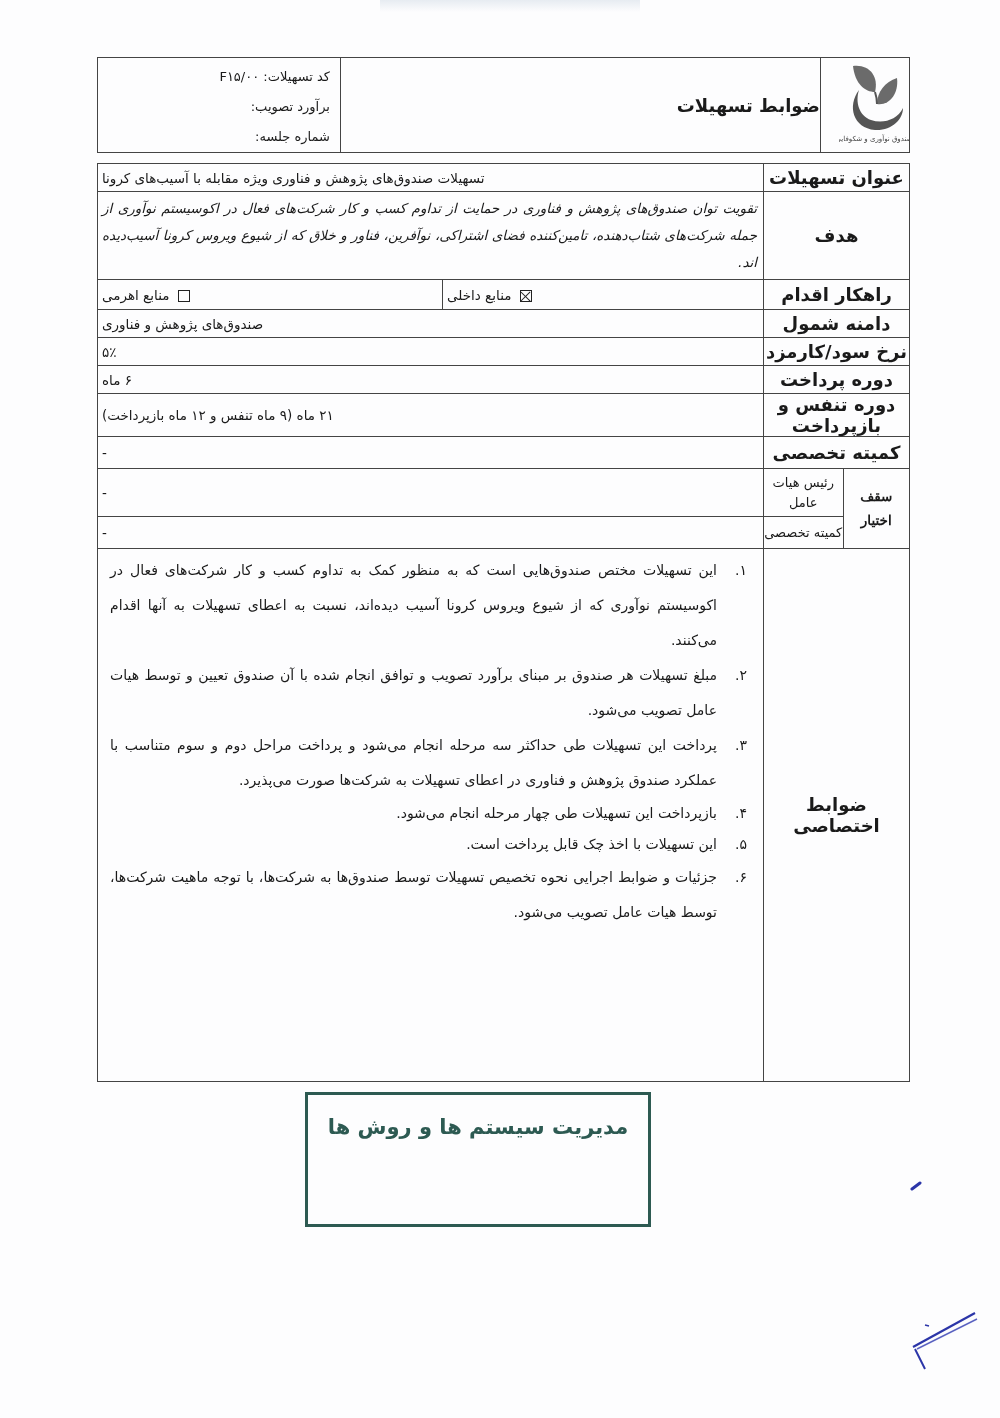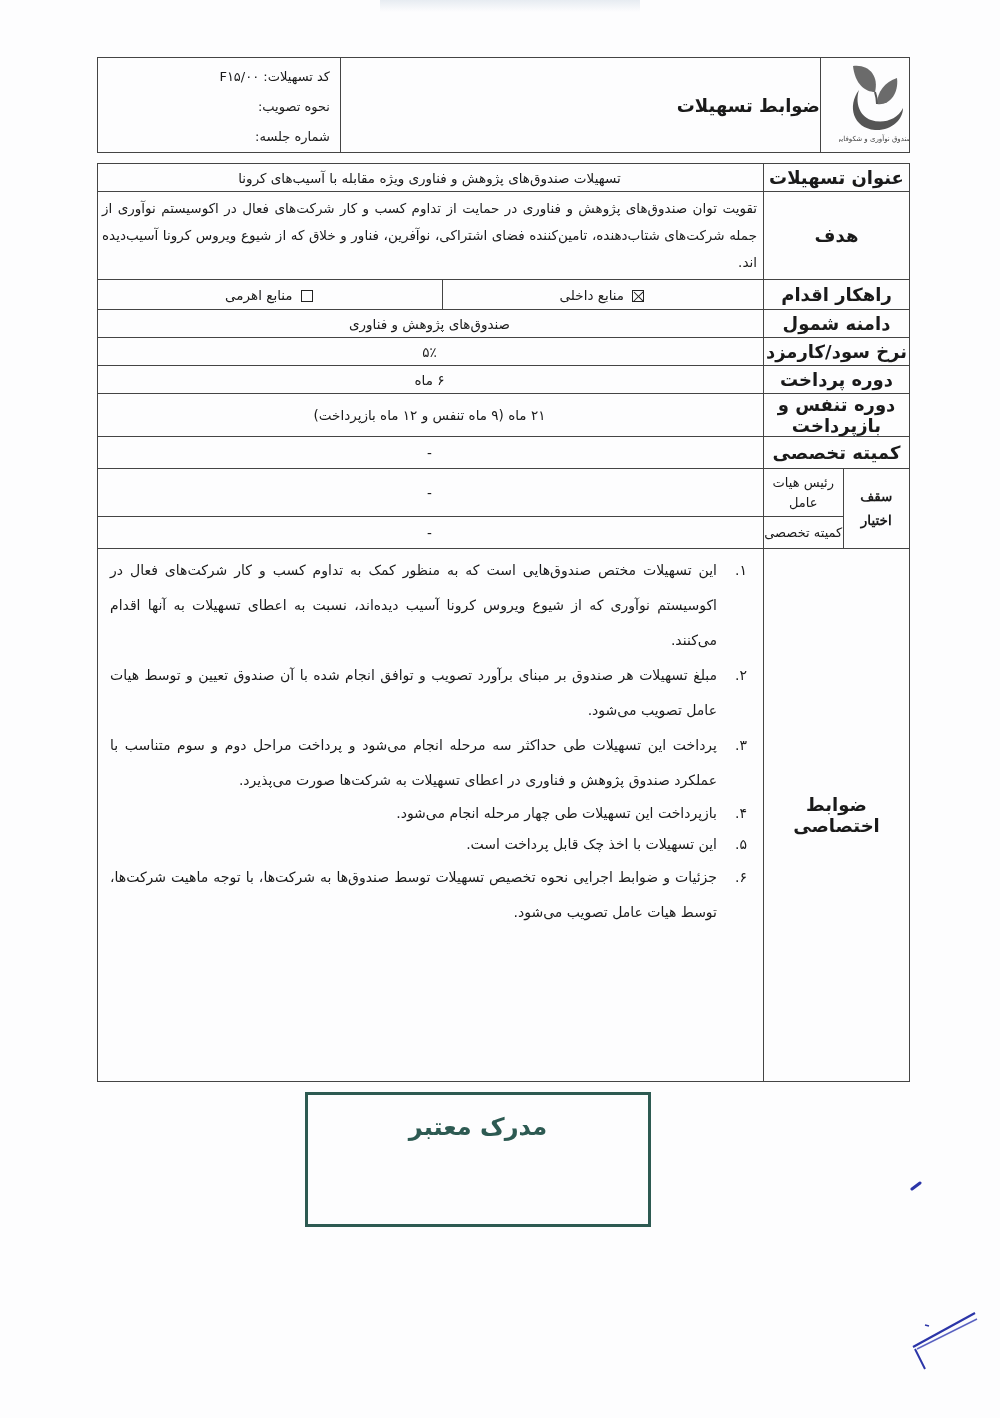--- a/index.html
+++ b/index.html
@@ -19,23 +19,23 @@
   
   .hdr { left: 97px; top: 57px; width: 813px; height: 93px; }
   .hdr td { border-width: 1.5px; text-align: right; }
   .logo-cell { width: 88px; text-align: center; }
   .title-cell { text-align: center; font-size: 18px; font-weight: bold; }
   .meta-cell { width: 232px; font-size: 13px; padding: 4px 10px 0 0; line-height: 30px; }
 
   
   .main { left: 97px; top: 163px; width: 813px; }
   .lbl { width: 145px; text-align: center; font-size: 18px; font-weight: bold; }
-  .val { font-size: 13.5px; padding: 3px 6px 3px 4px; text-align: center; }
+  .val { font-size: 13.5px; padding: 3px 6px 3px 4px; text-align: left; }
   .row-h28 { height: 28px; }
-  .goal { line-height: 27px; text-align: justify; text-align-last: right; }
+  .goal { line-height: 27px; text-align: justify; text-align-last: right; font-style: italic; }
   .check-box {
     display: inline-block; width: 12px; height: 12px; border: 1.2px solid #222;
     vertical-align: -2px; margin-left: 4px; position: relative; box-sizing: border-box;
   }
   .check-box.checked::before, .check-box.checked::after {
     content: ""; position: absolute; left: 4.5px; top: -1px; width: 1.3px; height: 13px;
     background: #222;
   }
   .check-box.checked::before { transform: rotate(45deg); }
   .check-box.checked::after { transform: rotate(-45deg); }
@@ -71,21 +71,21 @@
         <path d="M14 4 C30 2 40 14 36 30 C26 30 16 22 14 4 Z" fill="#6b6b6b"></path>
         <path d="M58 16 C60 32 50 44 38 42 C38 30 46 20 58 16 Z" fill="#6b6b6b"></path>
         <path d="M20 28 C8 44 14 66 36 68 C52 69 64 58 64 46 C58 58 44 62 32 58 C20 54 16 40 20 28 Z" fill="#555"></path>
         <path d="M36 30 C38 36 38 40 38 42" stroke="#555" stroke-width="2" fill="none"></path>
         <text x="35" y="79" font-size="7" text-anchor="middle" fill="#444" font-family="DejaVu Sans, sans-serif">صندوق نوآوری و شکوفایی</text>
       </svg>
     </td>
     <td class="title-cell">ضوابط تسهیلات</td>
     <td class="meta-cell">
       <div>کد تسهیلات: F۱۵/۰۰</div>
-      <div>نحوه تصویب:</div>
+      <div>برآورد تصویب:</div>
       <div>شماره جلسه:</div>
     </td>
   </tr>
 </tbody>
   </table>
 
 <table class="main">
   <tbody>
       <tr class="row-h28">
     <td class="lbl" colspan="2">عنوان تسهیلات</td>
@@ -145,21 +145,21 @@
         <li class="short"><span class="rule-num">۴.</span><span>بازپرداخت این تسهیلات طی چهار مرحله انجام می‌شود.</span></li>
         <li class="short"><span class="rule-num">۵.</span><span>این تسهیلات با اخذ چک قابل پرداخت است.</span></li>
         <li><span class="rule-num">۶.</span><span>جزئیات و ضوابط اجرایی نحوه تخصیص تسهیلات توسط صندوق‌ها به شرکت‌ها، با توجه ماهیت شرکت‌ها، توسط هیات عامل تصویب می‌شود.</span></li>
       </ol>
     </td>
   </tr>
 </tbody>
   </table>
 
 <div class="stamp">
-  <div class="s1">مدرک معتبر</div>
+  <div class="s2">مدیریت سیستم ها و روش ها</div>
 </div>
 
 <svg class="pen-mark" style="left:910px;top:1180px" width="14" height="12">
   <path d="M2 9 L10 3" stroke="#2b35a8" stroke-width="3" stroke-linecap="round"></path>
 </svg>
 <svg class="pen-mark" style="left:905px;top:1305px" width="80" height="70">
   <path d="M8 42 L70 8" stroke="#2b35a8" stroke-width="2.2" fill="none"></path>
   <path d="M12 44 L72 14" stroke="#5a62c0" stroke-width="1.4" fill="none"></path>
   <path d="M10 44 L20 64" stroke="#2b35a8" stroke-width="2" fill="none"></path>
   <path d="M20 20 L24 21" stroke="#2b35a8" stroke-width="1.6"></path>

